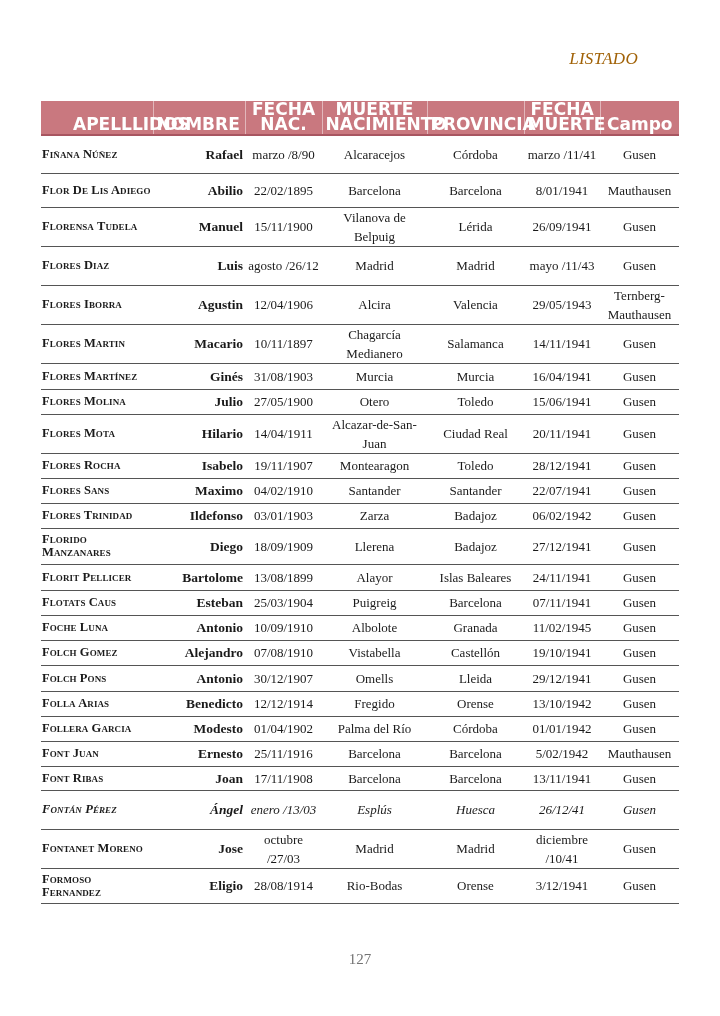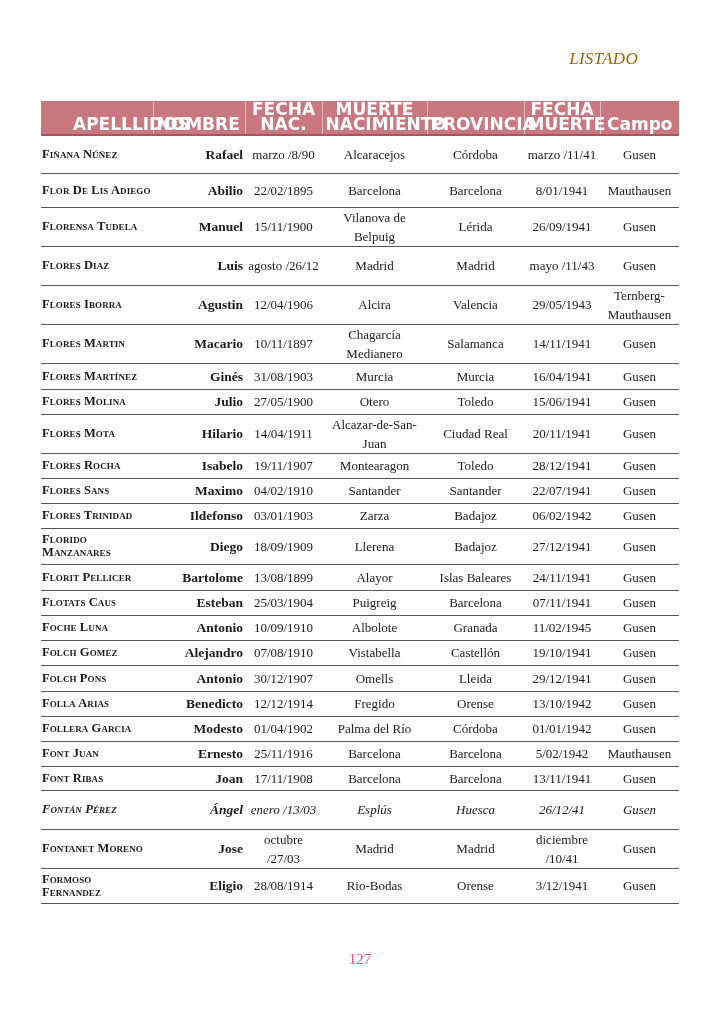--- a/index.html
+++ b/index.html
@@ -9,21 +9,21 @@
   col.c1 { width: 112px; } col.c2 { width: 92px; } col.c3 { width: 77px; } col.c4 { width: 105px; }
   col.c5 { width: 97px; } col.c6 { width: 76px; } col.c7 { width: 79px; }
   thead th { background: #c9787f; color: #ffffff; font-family: "DejaVu Sans", "Liberation Sans", sans-serif; font-weight: bold; font-size: 17px; line-height: 15px; vertical-align: bottom; padding: 0 3px 2px 3px; height: 31px; border-left: 1px solid #e2b7bb; border-bottom: 2px solid #a85560; }
   thead th:first-child { border-left: none; text-align: left; padding-left: 32px; }
   thead th.left { text-align: left; }
   thead th.center { text-align: center; }
   tbody td { font-size: 13px; line-height: 19px; text-align: center; vertical-align: middle; border-bottom: 1.5px solid #555; padding: 0 2px; }
   tbody td.surname { text-align: left; font-variant: small-caps; font-weight: bold; font-size: 12.5px; line-height: 13px; padding-left: 1px; letter-spacing: 0.1px; }
   tbody td.name { text-align: right; font-weight: bold; font-size: 13.5px; padding-left: 4px; }
   tbody td.camp { font-size: 13px; }
-  .page-number { position: absolute; top: 951px; left: 0; width: 720px; text-align: center; font-size: 15px; color: #ec4899; }
+  .page-number { position: absolute; top: 951px; left: 0; width: 720px; text-align: center; font-size: 15px; color: #737373; }
 </style>
 </head>
 <body>
 
 <div class="section-title">LISTADO</div>
 
 <table>
   <colgroup>
       <col class="c1">
       <col class="c2">

